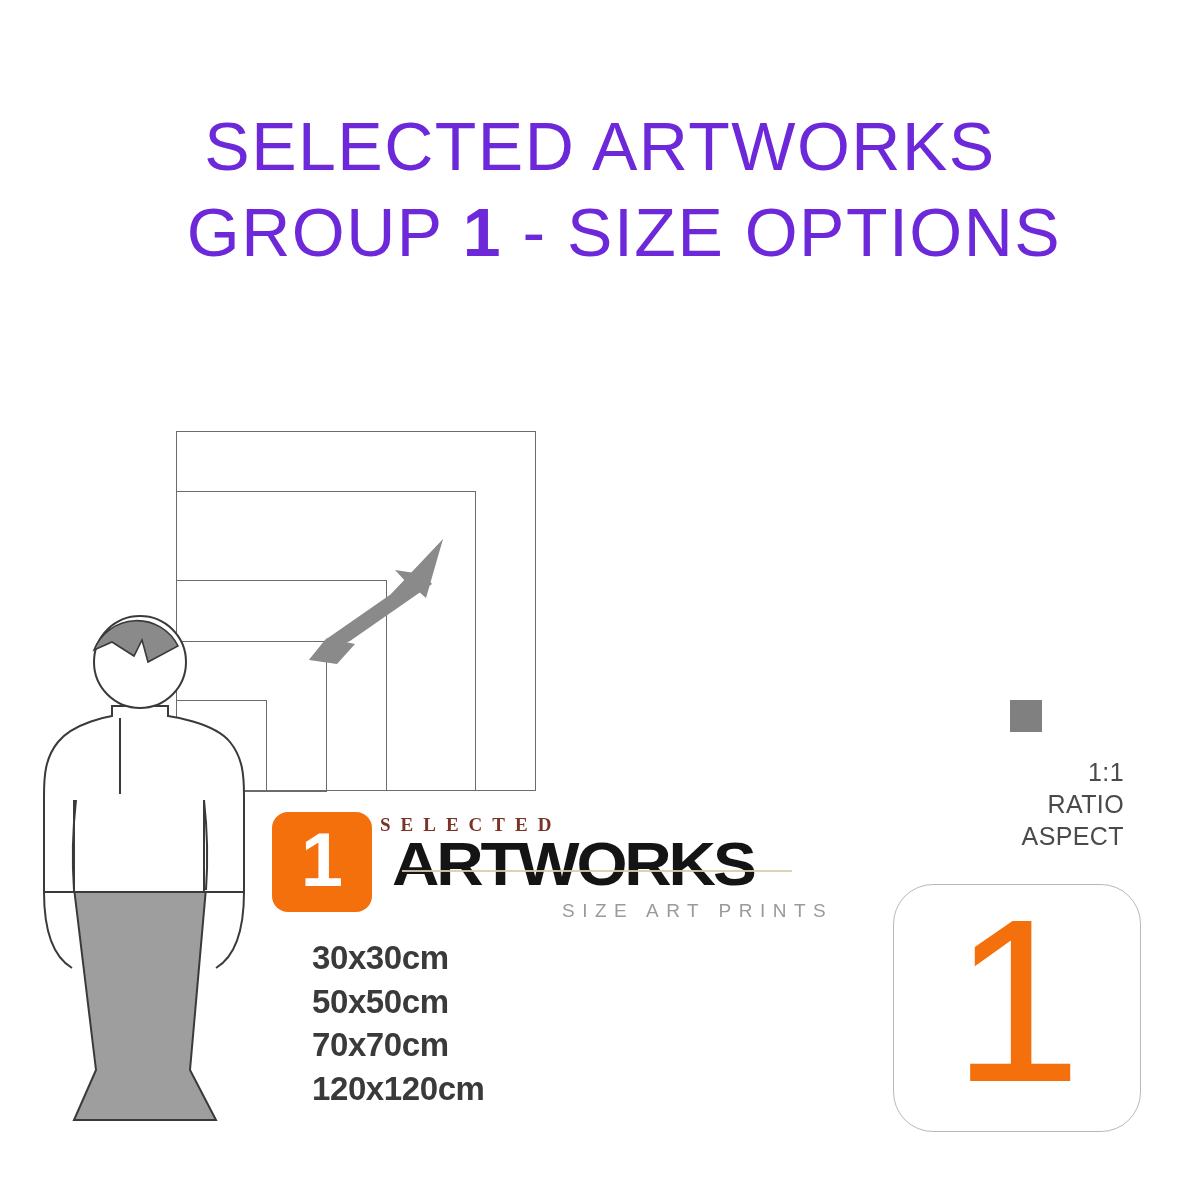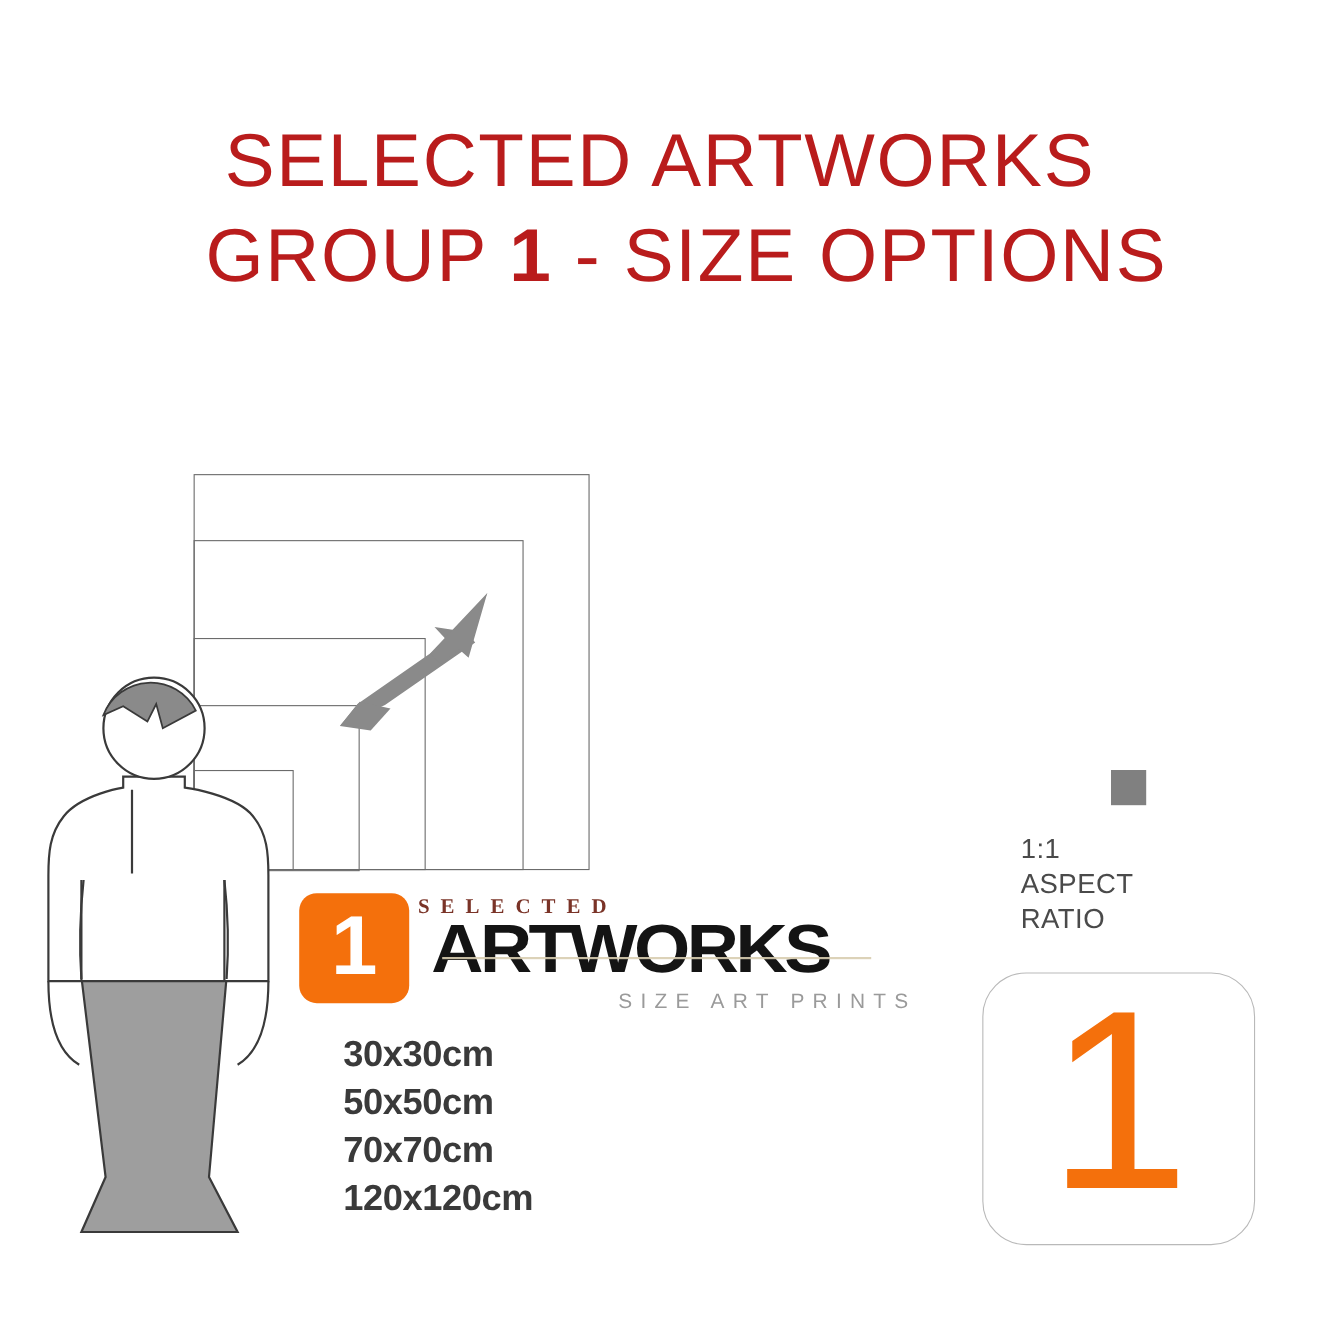--- a/index.html
+++ b/index.html
@@ -27,21 +27,21 @@
     top: 112px;
     width: 1200px;
     text-align: center;
     line-height: 1.0;
   }
   .title-line {
     font-family: "Liberation Sans", sans-serif;
     font-size: 68px;
     font-weight: 400;
     letter-spacing: 1.5px;
-    color: #b91c1c;
+    color: #6d28d9;
     white-space: nowrap;
   }
   .title-line.l2 {
     margin-top: 18px;
     padding-left: 48px;
   }
   .title-line .bold-num {
     font-weight: 700;
   }
 
@@ -176,21 +176,21 @@
     letter-spacing: -0.4px;
     white-space: nowrap;
   }
 
   
   .aspect-block {
     position: absolute;
     left: 928px;
     top: 700px;
     width: 196px;
-    text-align: left;
+    text-align: right;
   }
   .aspect-swatch {
     width: 32px;
     height: 32px;
     background: #808080;
     margin: 0 auto 24px auto;
   }
   .aspect-text {
     font-family: "Liberation Sans", sans-serif;
     font-size: 25px;
@@ -292,21 +292,21 @@
   <div class="size-list">
     <div class="size-item">30x30cm</div>
     <div class="size-item">50x50cm</div>
     <div class="size-item">70x70cm</div>
     <div class="size-item">120x120cm</div>
   </div>
 
   <div class="aspect-block">
     <div class="aspect-swatch"></div>
     <div class="aspect-text">1:1</div>
+    <div class="aspect-text">RATIO</div>
     <div class="aspect-text">ASPECT</div>
-    <div class="aspect-text">RATIO</div>
   </div>
 
   <div class="num-card">
     <span class="num-card-digit">1</span>
   </div>
 
 </div>
 
 </body></html>

